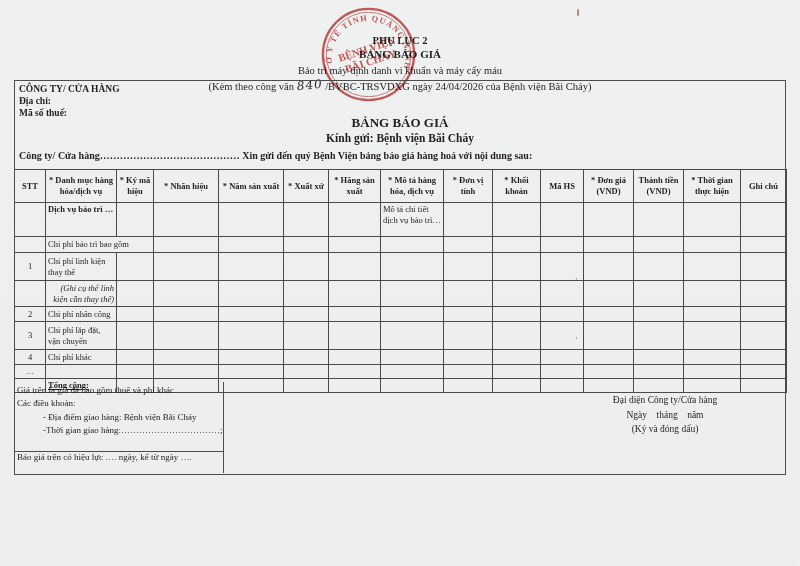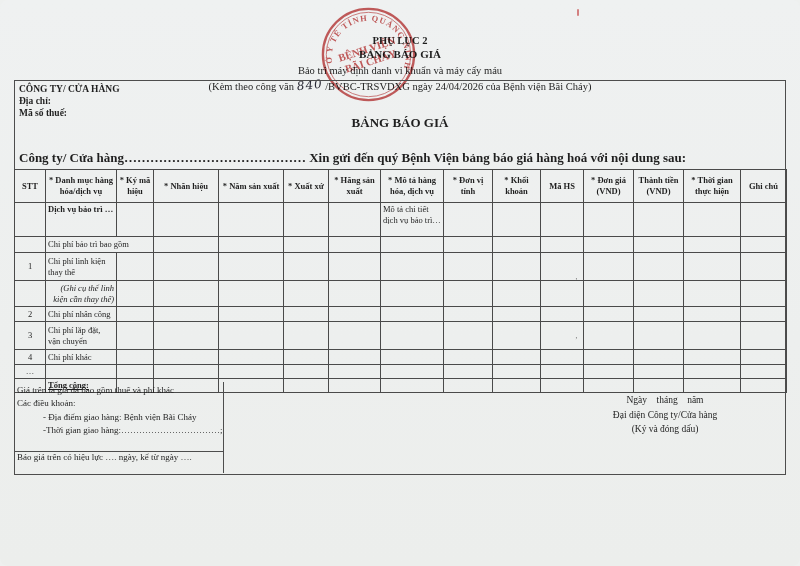--- a/index.html
+++ b/index.html
@@ -22,21 +22,21 @@
   .handwritten{display:inline-block;font-style:italic;font-size:12px;letter-spacing:1px;transform:rotate(-6deg) translateY(-1px);color:#2a2a35;font-family:"DejaVu Serif",serif;}
 
   
   .stamp{position:absolute;left:320px;top:6px;width:97px;height:97px;opacity:.82;mix-blend-mode:multiply;}
 
   
   .doc-box{position:absolute;left:14px;top:80px;width:770px;height:393px;border:1px solid #4d4d4d;background:transparent;}
   .company{position:absolute;left:4px;top:2px;font-size:9.5px;font-weight:bold;line-height:1.28;}
   .sec-title{position:absolute;left:0;top:34px;width:100%;text-align:center;font-weight:bold;font-size:13px;}
   .sec-to{position:absolute;left:0;top:51px;width:100%;text-align:center;font-weight:bold;font-size:11.5px;}
-  .sec-intro{position:absolute;left:4px;top:69px;width:99%;font-weight:bold;font-size:13px;}
+  .sec-intro{position:absolute;left:4px;top:69px;width:99%;font-weight:bold;font-size:10px;}
 
   
   table.quote{position:absolute;left:-1px;top:88px;border-collapse:collapse;table-layout:fixed;width:772px;}
   table.quote th,table.quote td{
     border:1px solid #4a4a4a;
     font-size:8.5px;
     padding:1px 2px;
     vertical-align:middle;
     overflow:hidden;
     word-wrap:break-word;
@@ -100,20 +100,21 @@
 
   <div class="doc-box">
 
     <div class="company">
       <div>CÔNG TY/ CỬA HÀNG</div>
       <div>Địa chỉ:</div>
       <div>Mã số thuế:</div>
     </div>
 
     <div class="sec-title">BẢNG BÁO GIÁ</div>
+    <div class="sec-to">Kính gửi: Bệnh viện Bãi Cháy</div>
     <div class="sec-intro">Công ty/ Cửa hàng…………………………………… Xin gửi đến quý Bệnh Viện bảng báo giá hàng hoá với nội dung sau:</div>
 
     <table class="quote">
       <colgroup>
         <col style="width:31px">
           <col style="width:71px">
           <col style="width:37px">
           <col style="width:65px">
         <col style="width:65px">
           <col style="width:45px">
@@ -304,22 +305,22 @@
       <div class="fl-main">
         <div>Giá trên là giá đã bao gồm thuế và phí khác</div>
         <div>Các điều khoản:</div>
         <div class="indent">- Địa điểm giao hàng: Bệnh viện Bãi Cháy</div>
         <div class="indent">-Thời gian giao hàng:……………………………;</div>
       </div>
       <div class="fl-row">Báo giá trên có hiệu lực …. ngày, kể từ ngày ….</div>
     </div>
 
     <div class="sign-block">
+      <div>Đại diện Công ty/Cửa hàng</div>
       <div>Ngày &nbsp;&nbsp; tháng &nbsp;&nbsp; năm</div>
-      <div>Đại diện Công ty/Cửa hàng</div>
       <div>(Ký và đóng dấu)</div>
     </div>
 
   </div>
 
   <div class="speck-red"></div>
   <div class="tick t1">’</div>
   <div class="tick t2">’</div>
 
 </div>

